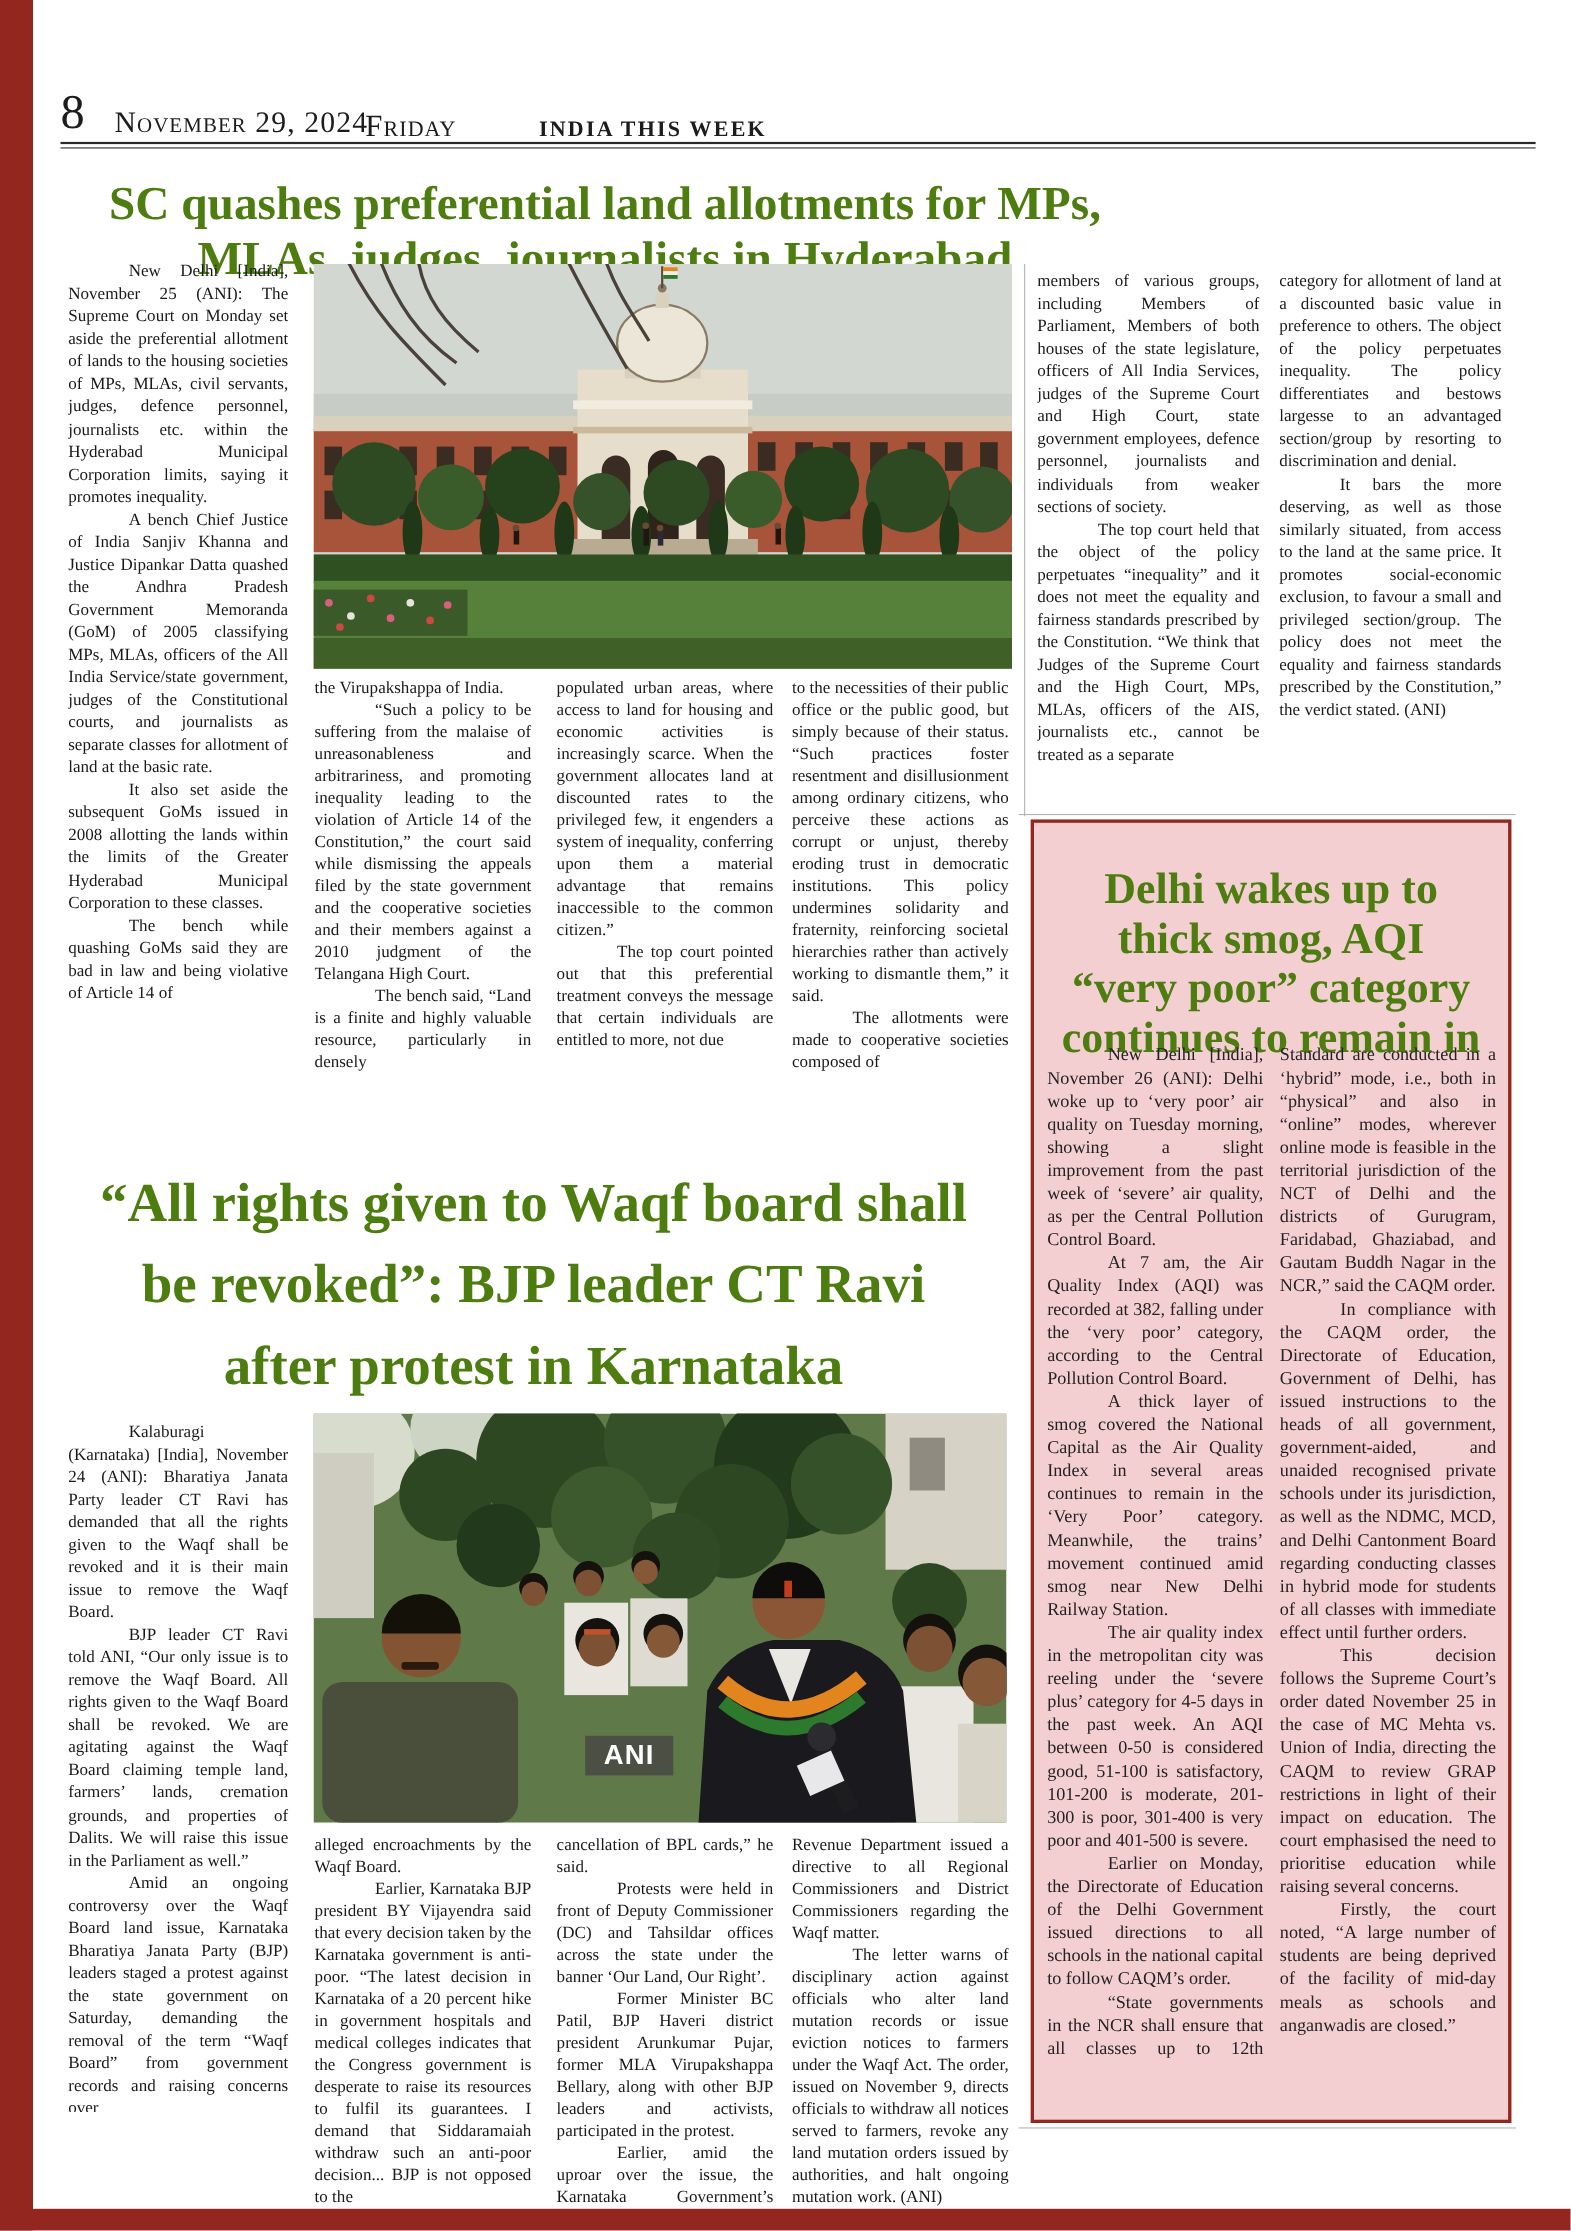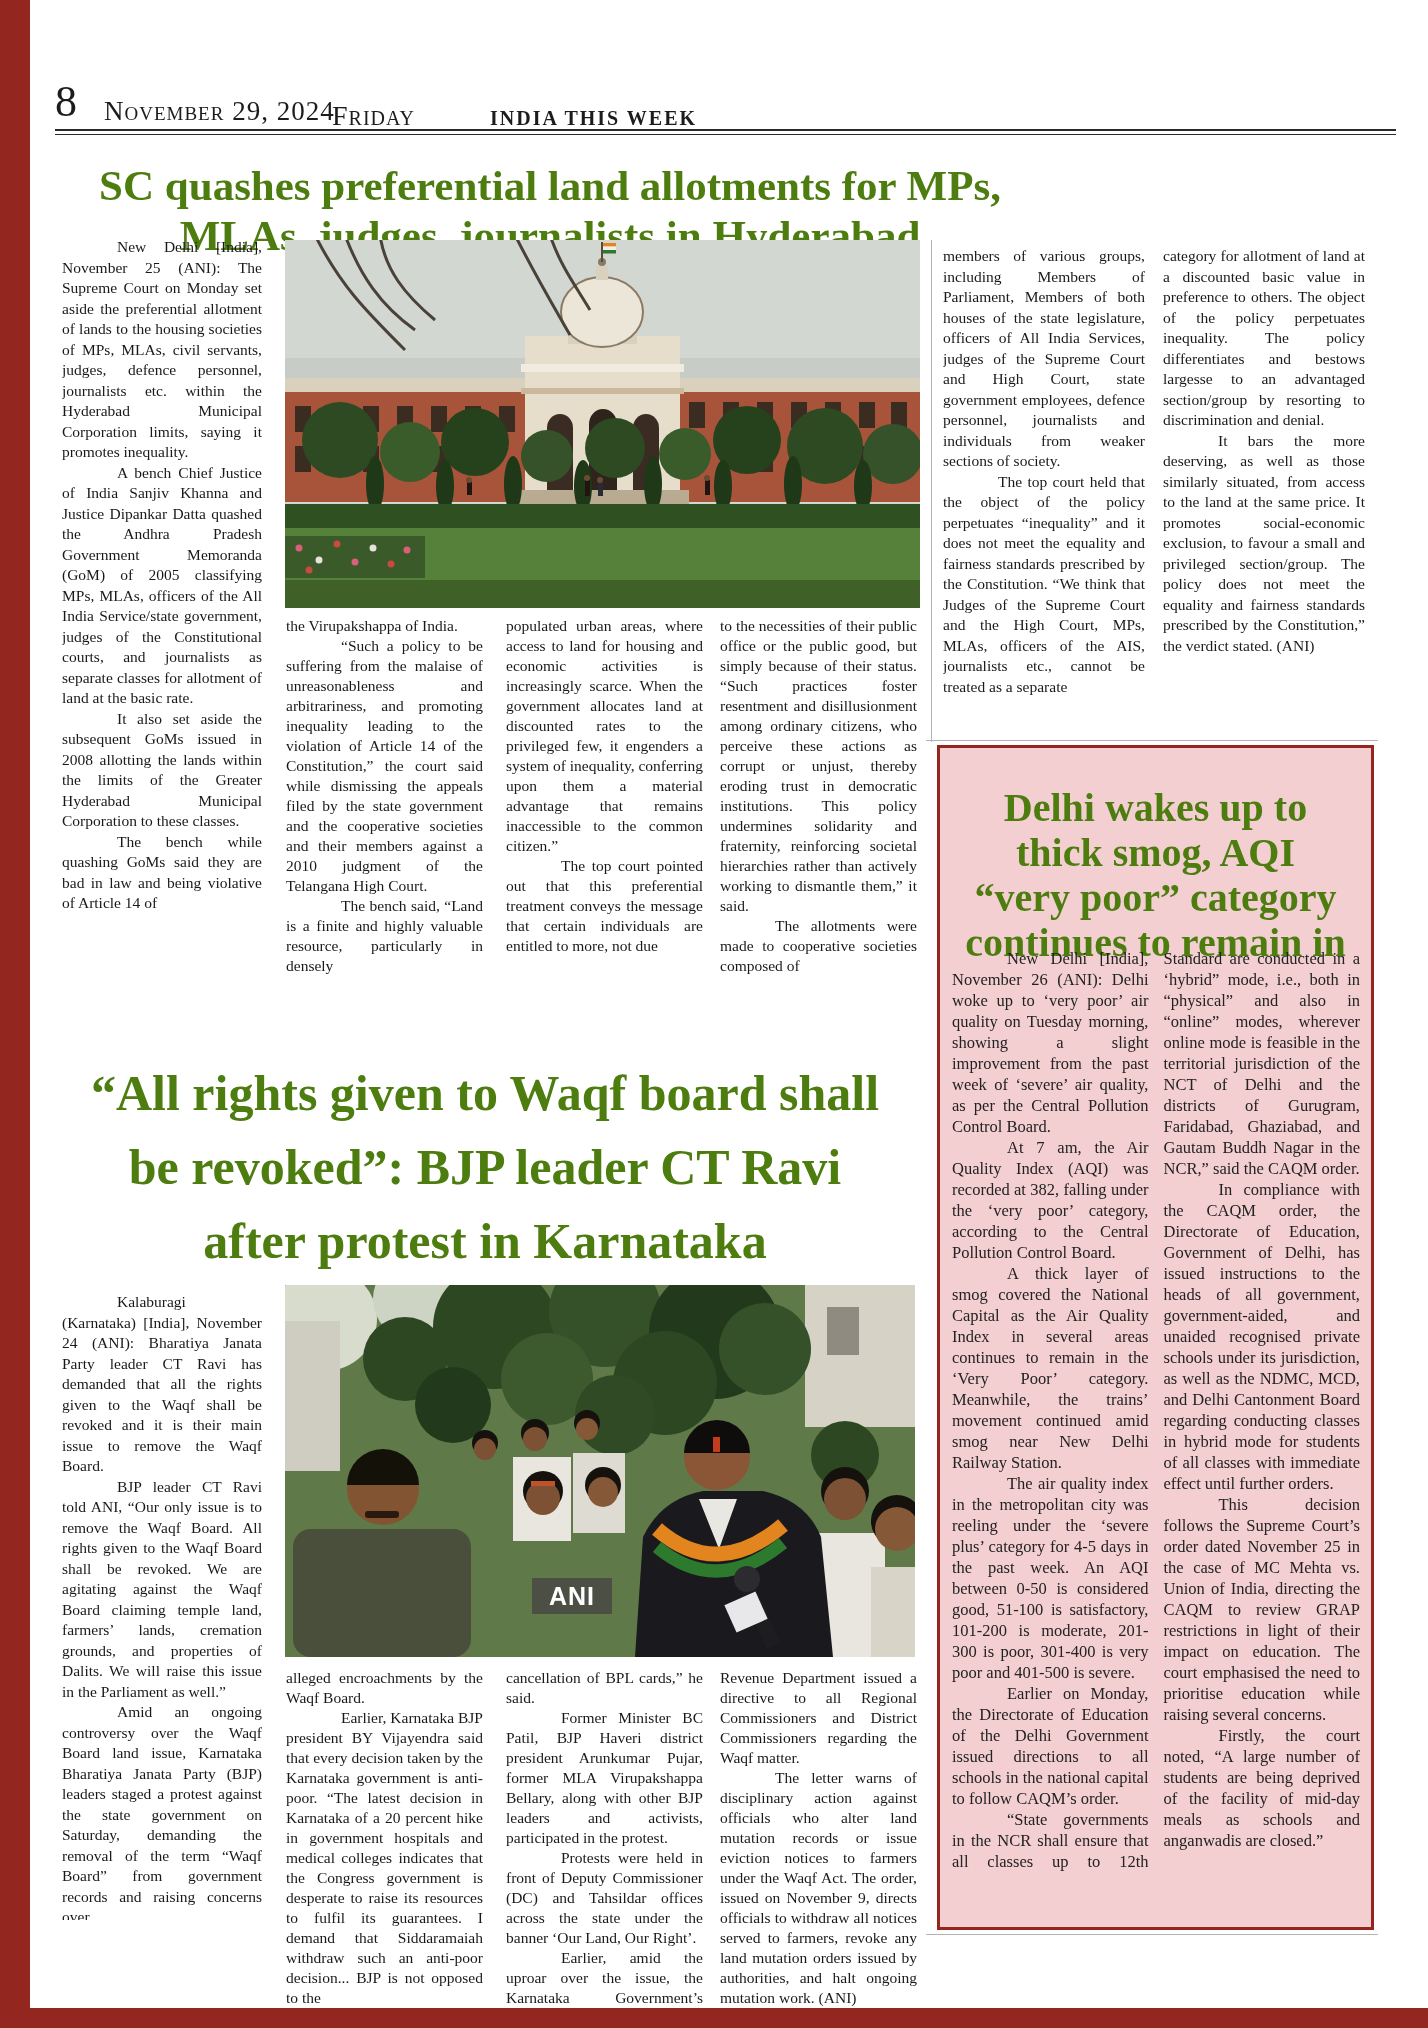--- a/index.html
+++ b/index.html
@@ -314,22 +314,22 @@
       <p>Kalaburagi (Karnataka) [India], November 24 (ANI): Bharatiya Janata Party leader CT Ravi has demanded that all the rights given to the Waqf shall be revoked and it is their main issue to remove the Waqf Board.</p>
       <p>BJP leader CT Ravi told ANI, “Our only issue is to remove the Waqf Board. All rights given to the Waqf Board shall be revoked. We are agitating against the Waqf Board claiming temple land, farmers’ lands, cremation grounds, and properties of Dalits. We will raise this issue in the Parliament as well.”</p>
       <p>Amid an ongoing controversy over the Waqf Board land issue, Karnataka Bharatiya Janata Party (BJP) leaders staged a protest against the state government on Saturday, demanding the removal of the term “Waqf Board” from government records and raising concerns over</p>
     </div>
   <div class="col cont a2c2">
       <p>alleged encroachments by the Waqf Board.</p>
       <p>Earlier, Karnataka BJP president BY Vijayendra said that every decision taken by the Karnataka government is anti-poor. “The latest decision in Karnataka of a 20 percent hike in government hospitals and medical colleges indicates that the Congress government is desperate to raise its resources to fulfil its guarantees. I demand that Siddaramaiah withdraw such an anti-poor decision... BJP is not opposed to the</p>
     </div>
   <div class="col cont a2c3">
       <p>cancellation of BPL cards,” he said.</p>
+      <p>Protests were held in front of Deputy Commissioner (DC) and Tahsildar offices across the state under the banner ‘Our Land, Our Right’.</p>
       <p>Former Minister BC Patil, BJP Haveri district president Arunkumar Pujar, former MLA Virupakshappa Bellary, along with other BJP leaders and activists, participated in the protest.</p>
-      <p>Protests were held in front of Deputy Commissioner (DC) and Tahsildar offices across the state under the banner ‘Our Land, Our Right’.</p>
       <p>Earlier, amid the uproar over the issue, the Karnataka Government’s Principal Secretary of the</p>
     </div>
   <div class="col cont a2c4">
       <p>Revenue Department issued a directive to all Regional Commissioners and District Commissioners regarding the Waqf matter.</p>
       <p>The letter warns of disciplinary action against officials who alter land mutation records or issue eviction notices to farmers under the Waqf Act. The order, issued on November 9, directs officials to withdraw all notices served to farmers, revoke any land mutation orders issued by authorities, and halt ongoing mutation work. (ANI)</p>
     </div>
 
 </div>
 
 </body></html>

